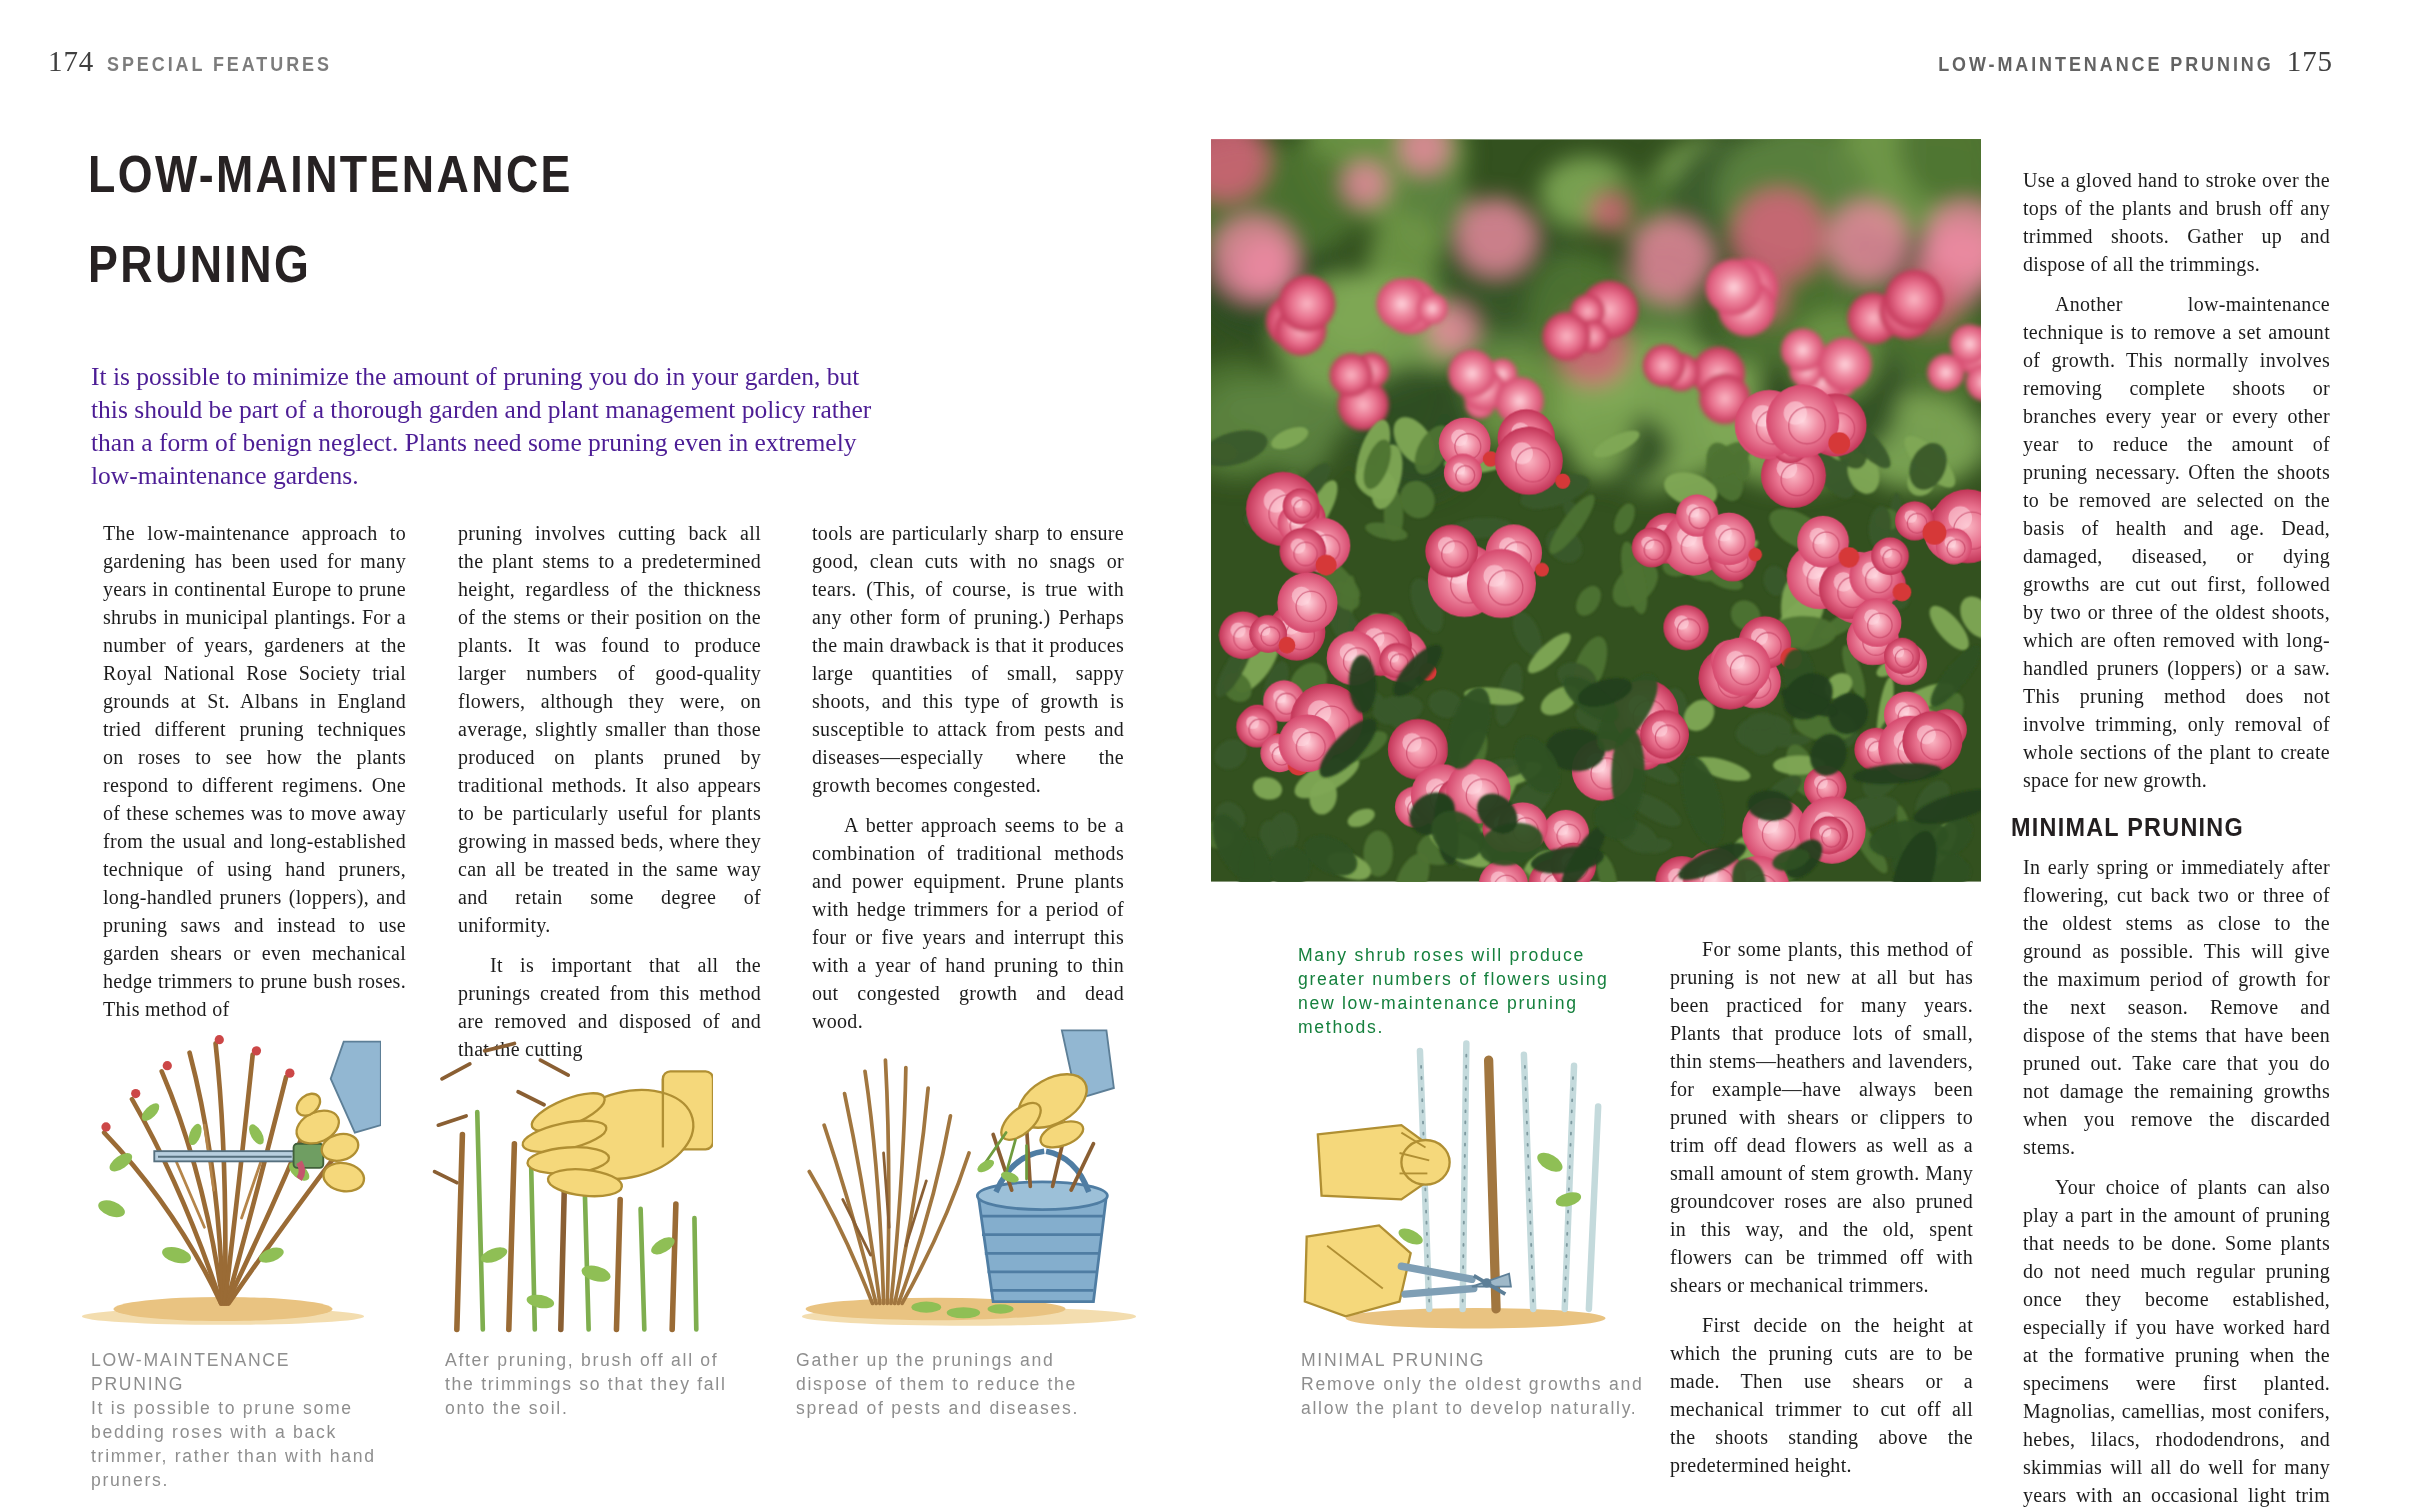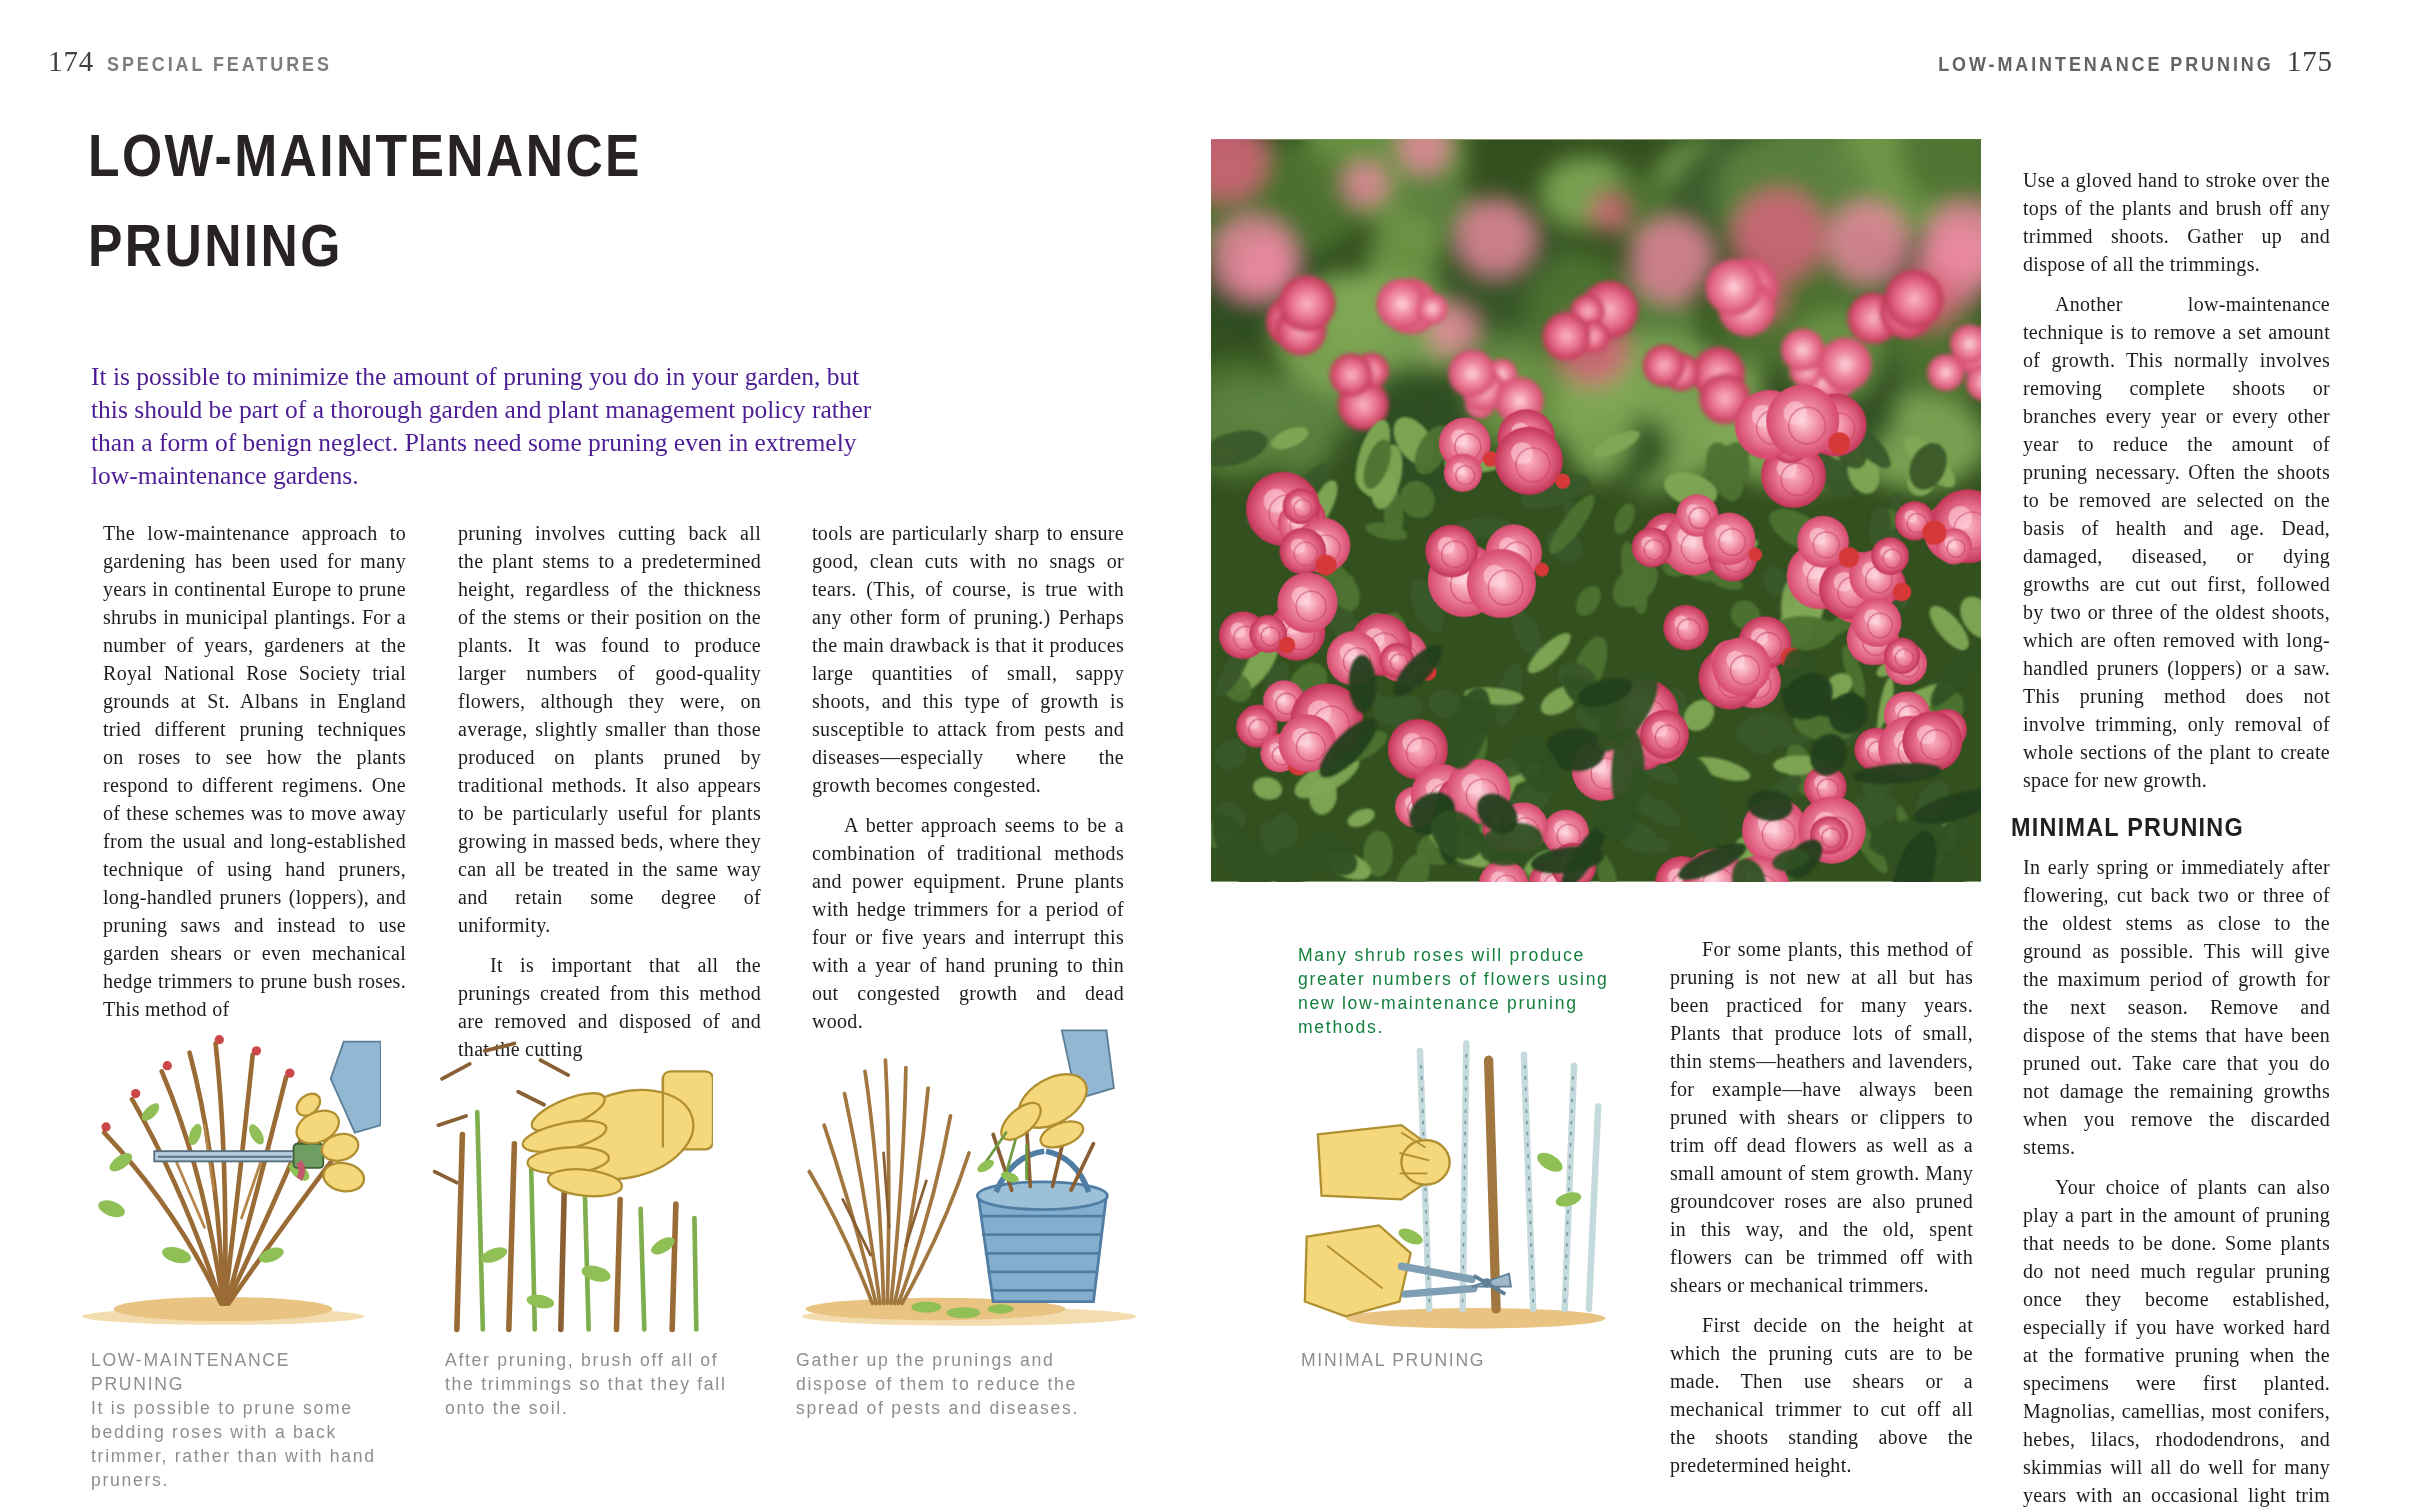--- a/index.html
+++ b/index.html
@@ -7,22 +7,22 @@
           font-family:"Liberation Serif",serif;color:#1e1e1e;}
   
   .hdr{position:absolute;top:45px;white-space:nowrap;}
   .hdr-left{left:48px;}
   .hdr-right{right:80px;text-align:right;}
   .folio{font-family:"Liberation Serif",serif;font-size:29px;color:#3f3f3f;letter-spacing:0.9px;}
   .sectlabel{font-family:"Liberation Sans",sans-serif;font-weight:700;font-size:19.5px;color:#7c7c7c;
              letter-spacing:3.2px;margin-left:13px;display:inline-block;transform:scaleX(.92);transform-origin:0 60%;}
   .hdr-right .sectlabel{margin-left:0;margin-right:13px;color:#636363;transform-origin:100% 60%;}
   
-  .title{position:absolute;left:88px;top:111px;line-height:90px;color:#272223;
-         font-family:"Liberation Sans",sans-serif;font-weight:700;font-size:60px;letter-spacing:2.8px;}
+  .title{position:absolute;left:88px;top:129px;line-height:90px;color:#272223;
+         font-family:"Liberation Sans",sans-serif;font-weight:700;font-size:52px;letter-spacing:2.8px;}
   .title span{display:block;transform:scaleX(.86);transform-origin:0 50%;}
   .intro{position:absolute;left:91px;top:334px;width:800px;font-size:25.5px;line-height:33px;color:#4c1d95;}
   
   .col{position:absolute;font-size:20px;line-height:28px;text-align:justify;letter-spacing:0.3px;color:#1c1c1c;}
   .col p{margin:12px;}
   .col p.ind{text-indent:1.6em;}
   .c1{left:91px;top:507px;width:327px;}
   .c2{left:446px;top:507px;width:327px;}
   .c3{left:800px;top:507px;width:336px;}
   .cA{left:1658px;top:923px;width:327px;}
@@ -933,16 +933,17 @@
     <span>It is possible to prune some bedding roses with a back trimmer, rather than with hand pruners.</span>
   </div>
   <div class="cap cap3">
     <span>Gather up the prunings and dispose of them to reduce the spread of pests and diseases.</span>
   </div>
   <div class="cap cap2">
     <span>After pruning, brush off all of the trimmings so that they fall onto the soil.</span>
   </div>
   <div class="cap cap4">
     <span class="ct">MINIMAL PRUNING</span>
+    <span>Remove only the oldest growths and allow the plant to develop naturally.</span>
   </div>
 
 </div>
 
 
 </body></html>

